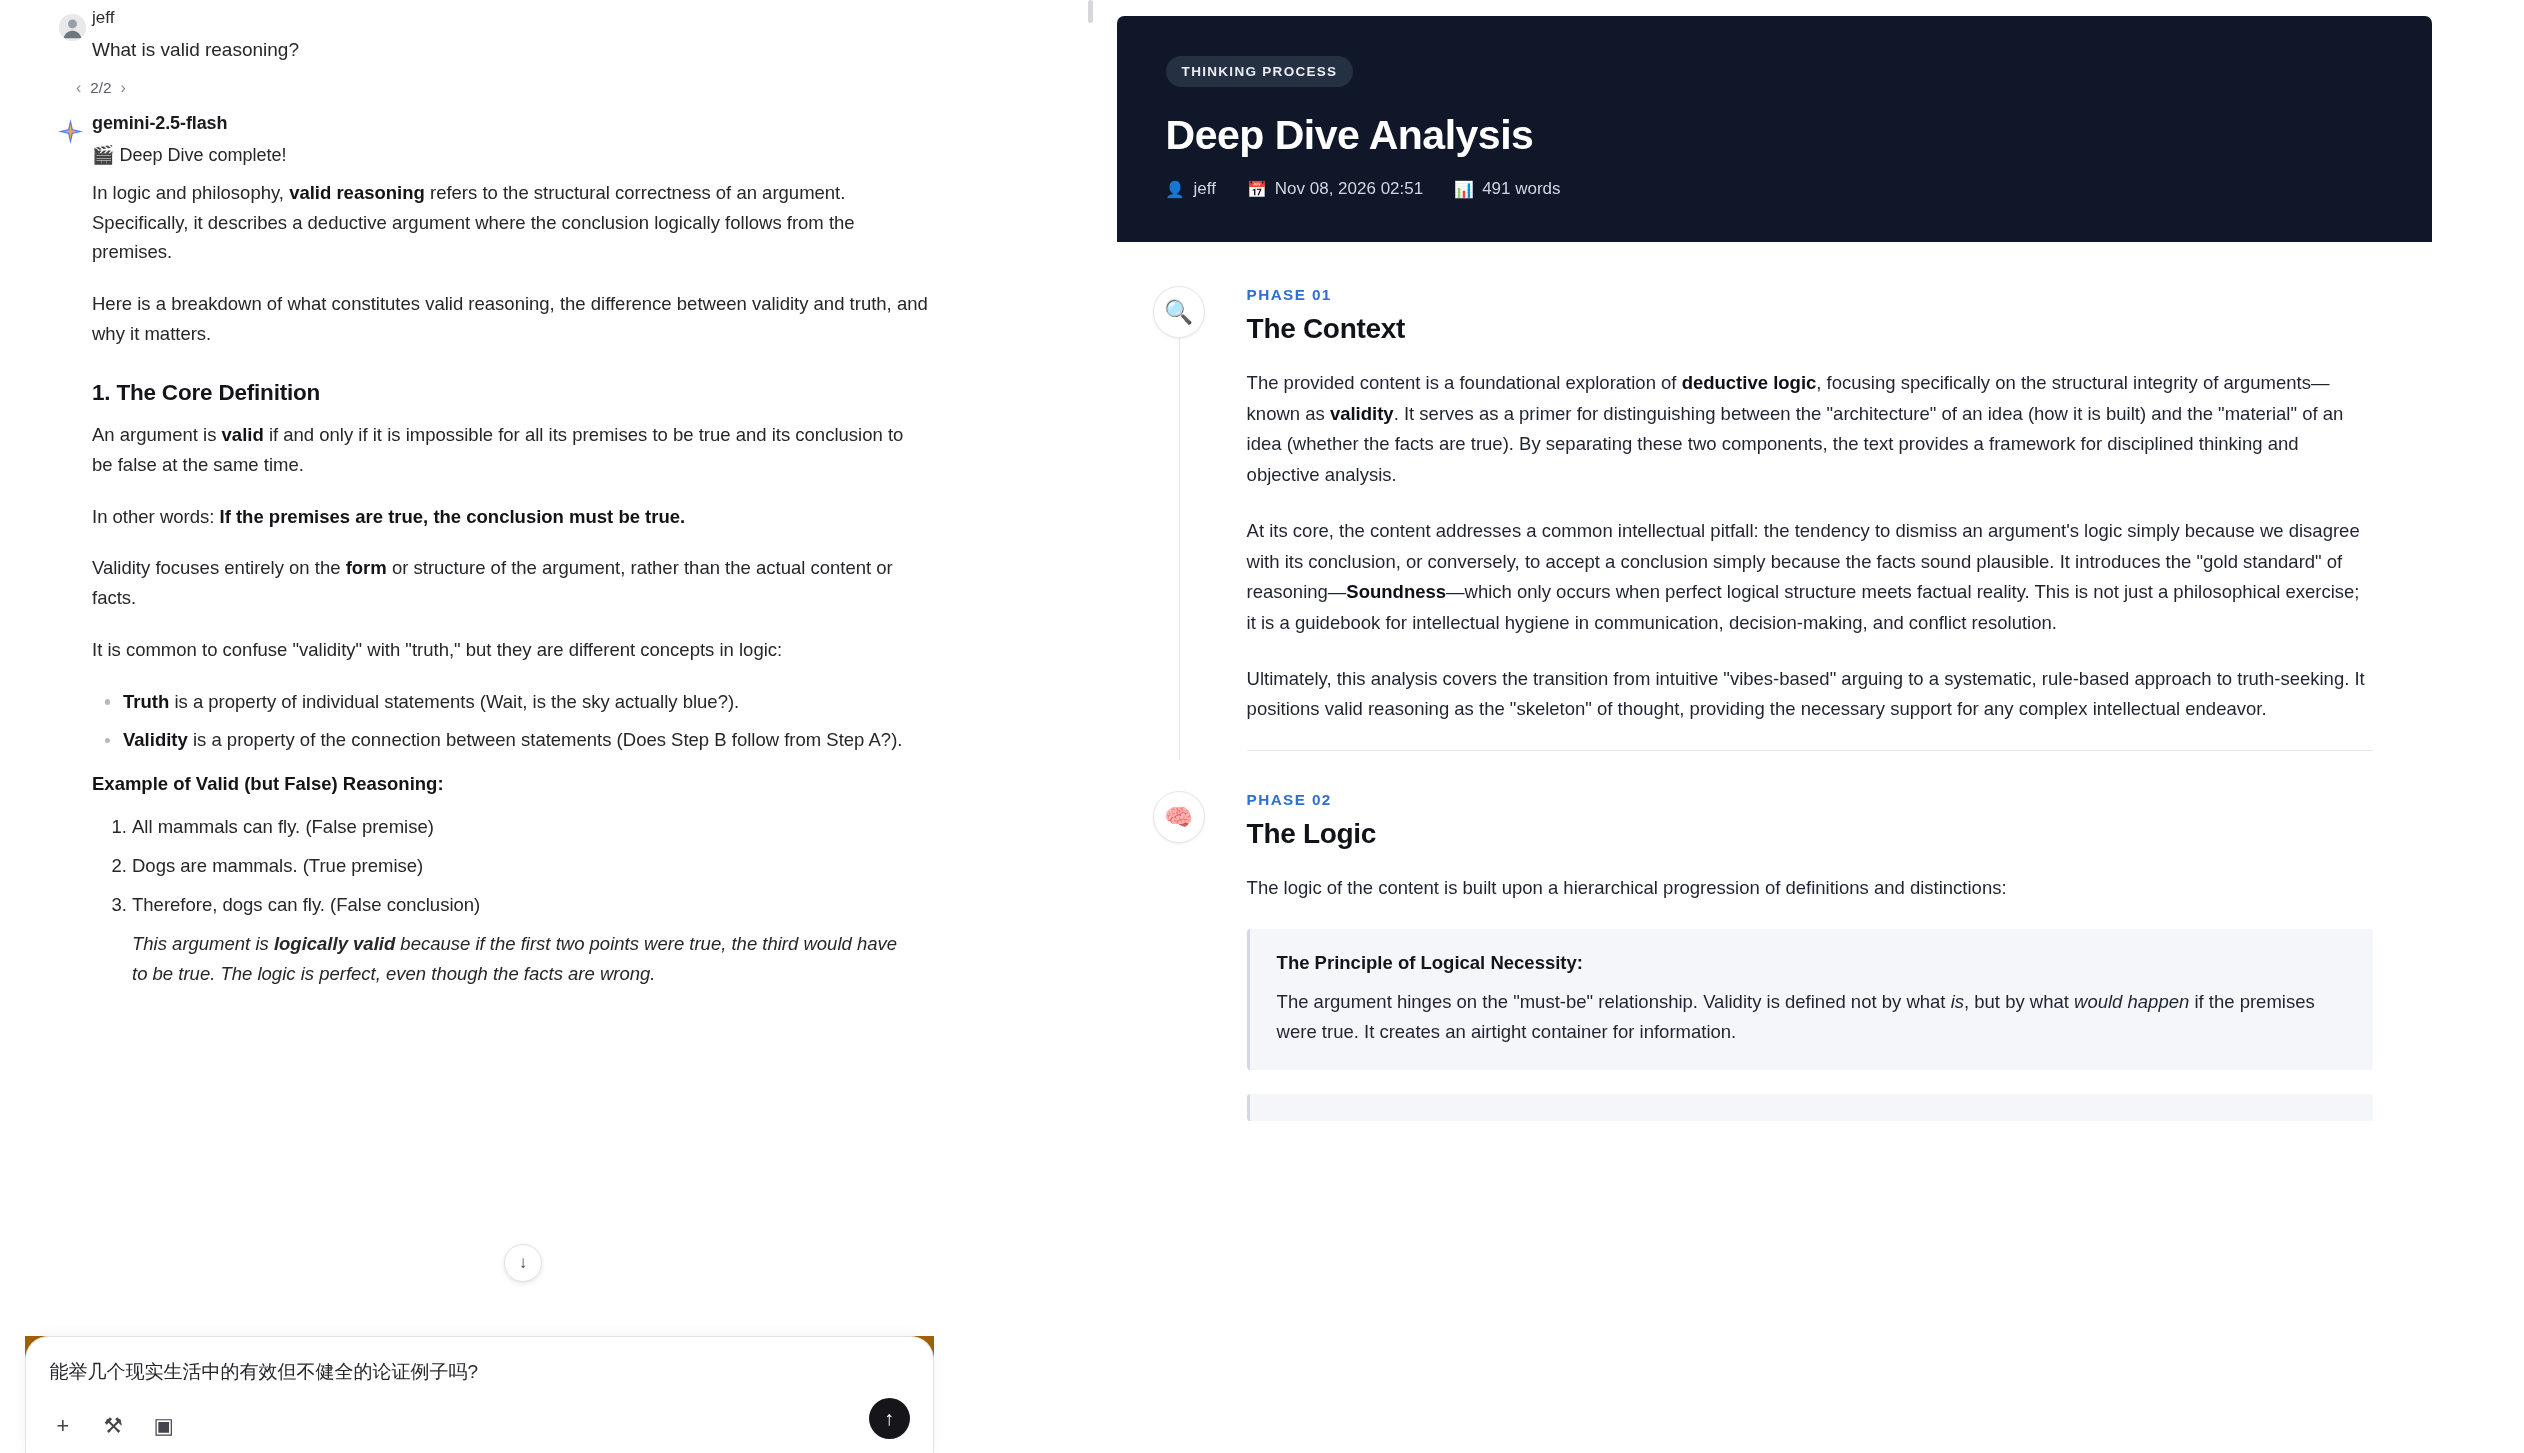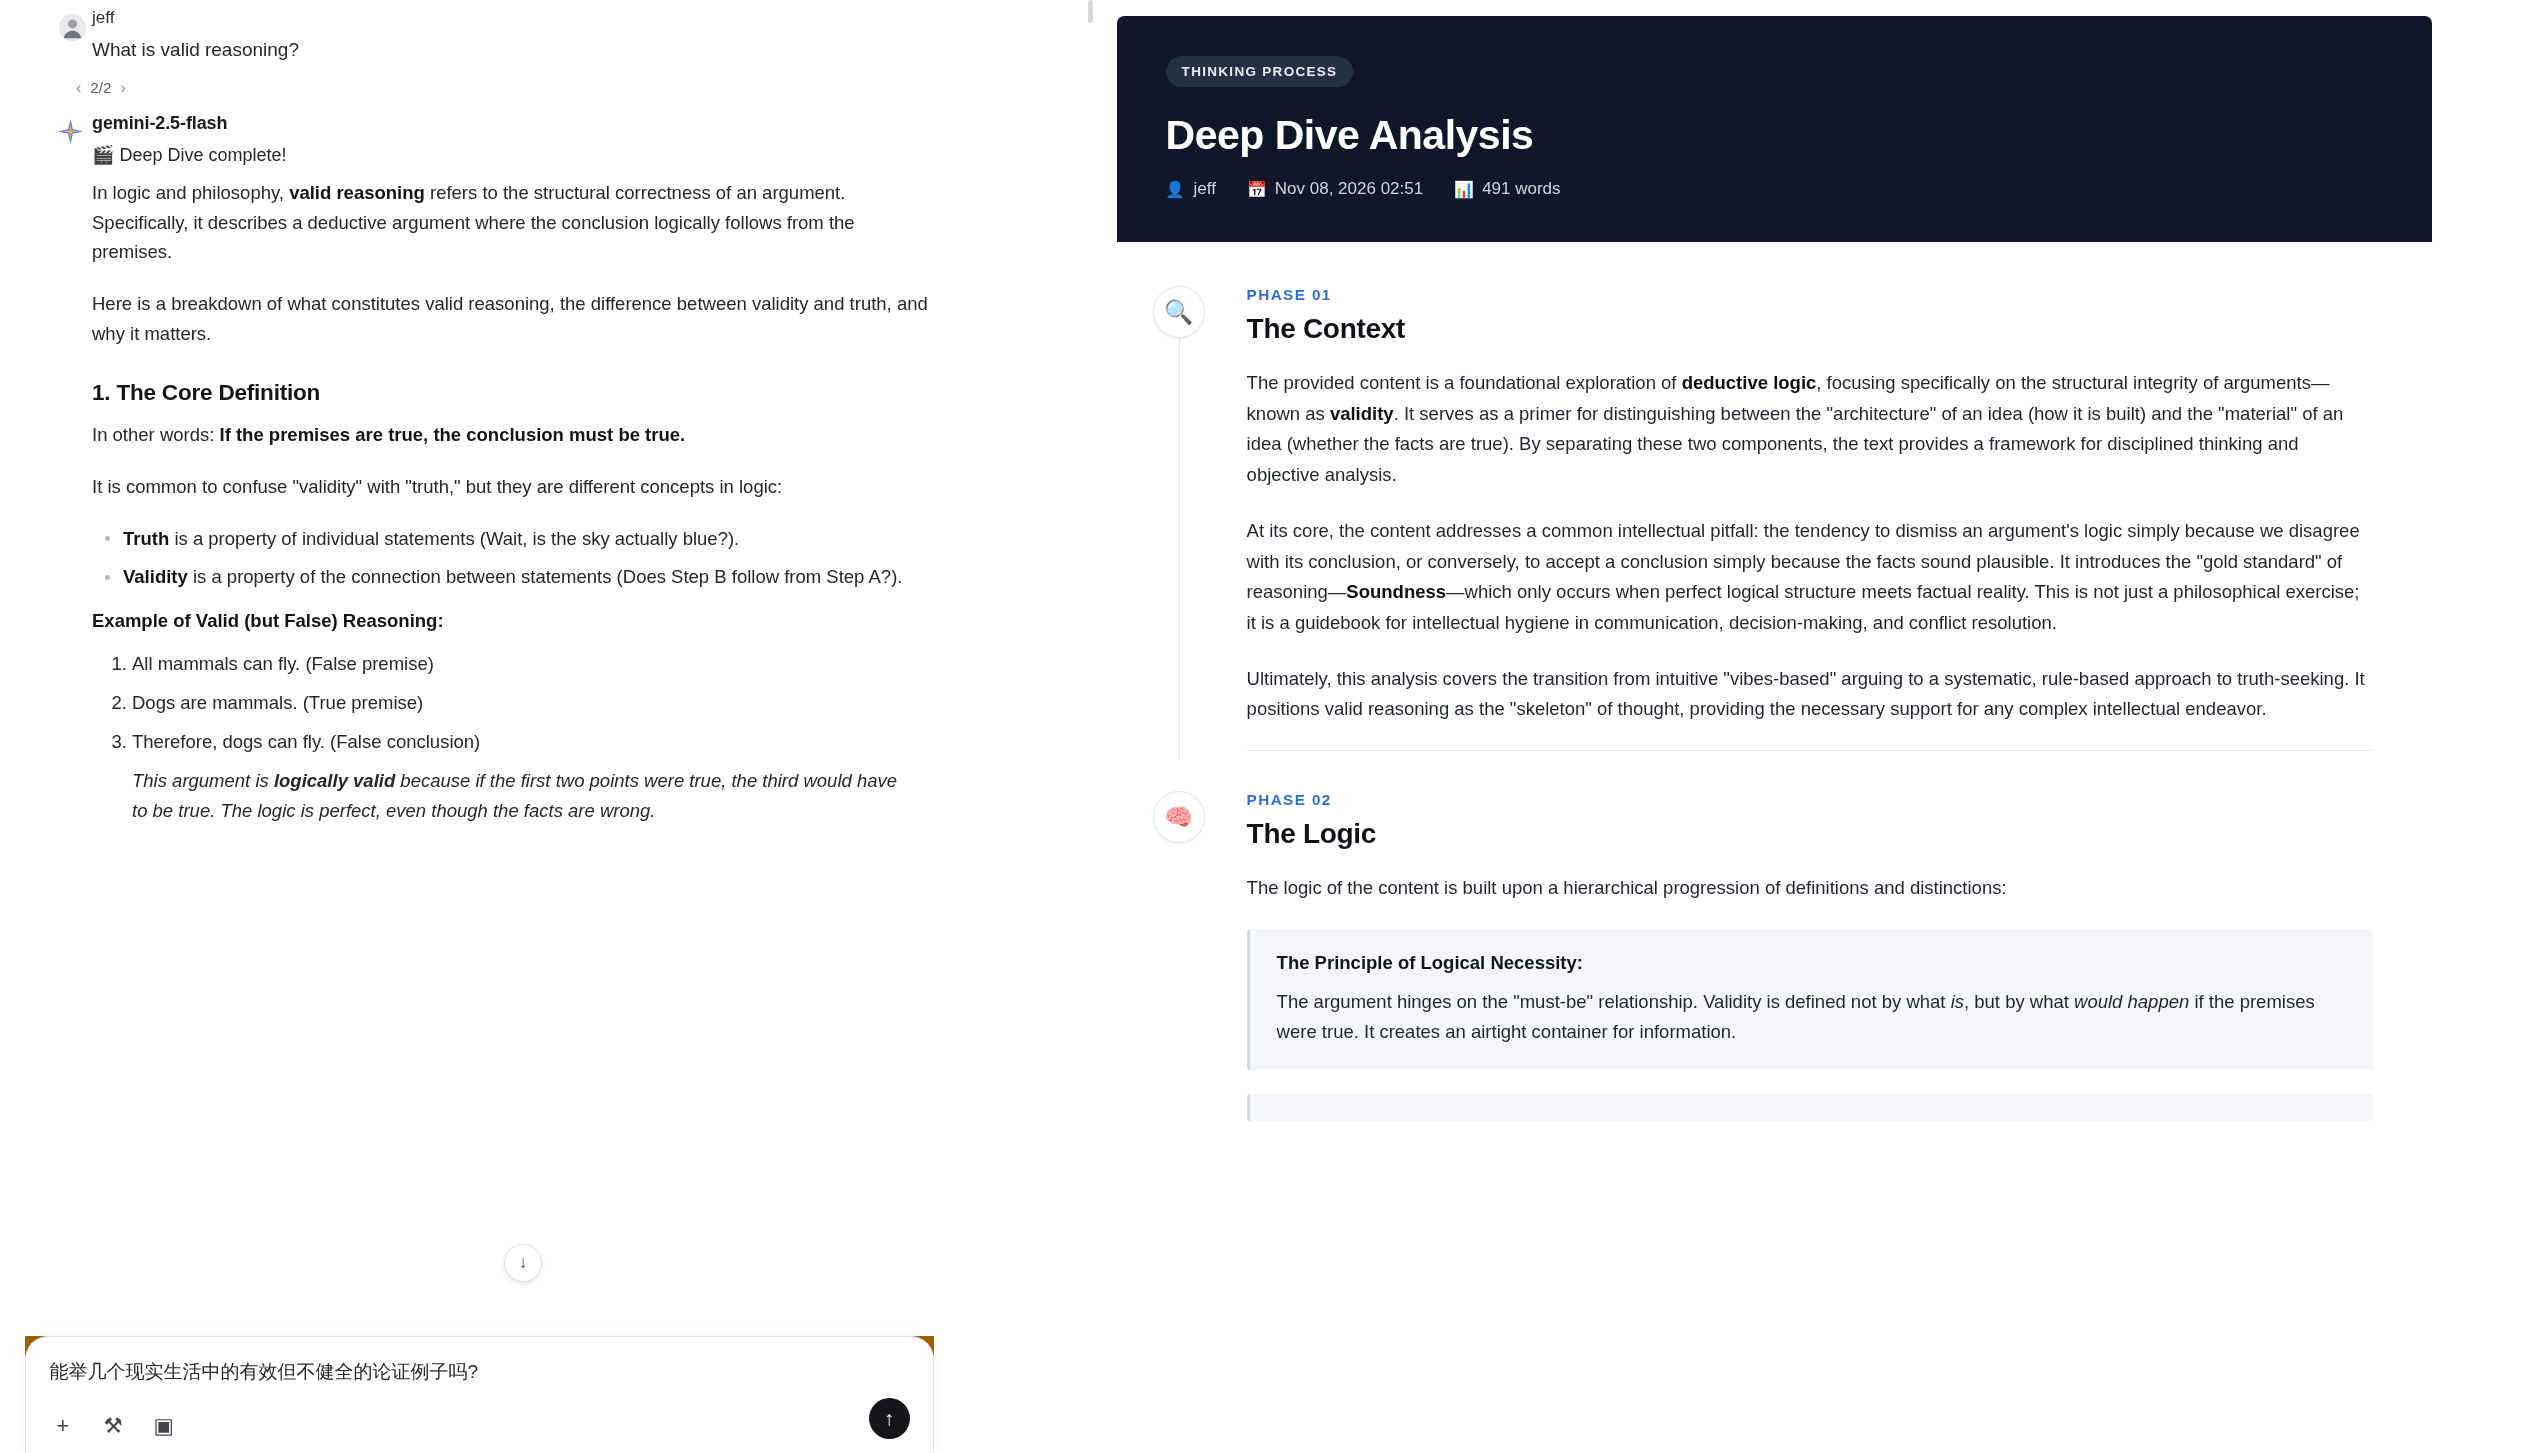--- a/index.html
+++ b/index.html
@@ -406,25 +406,31 @@
         <div class="deep-dive-note">🎬 Deep Dive complete!</div>
 
         <p class="body-p">
           <span>In logic and philosophy, </span><b>valid reasoning</b><span> refers to the structural correctness of an argument. Specifically, it describes a deductive argument where the conclusion logically follows from the premises.</span>
         </p>
 
         <p class="body-p">Here is a breakdown of what constitutes valid reasoning, the difference between validity and truth, and why it matters.</p>
 
         <h3 class="h-sec">1. The Core Definition</h3>
 
+        <p class="body-p">
+          <span>An argument is </span><b>valid</b><span> if and only if it is impossible for all its premises to be true and its conclusion to be false at the same time.</span>
+        </p>
 
         <p class="body-p">
           <span>In other words: </span><b>If the premises are true, the conclusion must be true.</b>
         </p>
 
+        <p class="body-p">
+          <span>Validity focuses entirely on the </span><b>form</b><span> or structure of the argument, rather than the actual content or facts.</span>
+        </p>
 
 
         <p class="body-p">It is common to confuse "validity" with "truth," but they are different concepts in logic:</p>
 
         <ul class="bullets">
           <li>
             <b>Truth</b><span> is a property of individual statements (Wait, is the sky actually blue?).</span>
           </li>
           <li>
             <b>Validity</b><span> is a property of the connection between statements (Does Step B follow from Step A?).</span>

